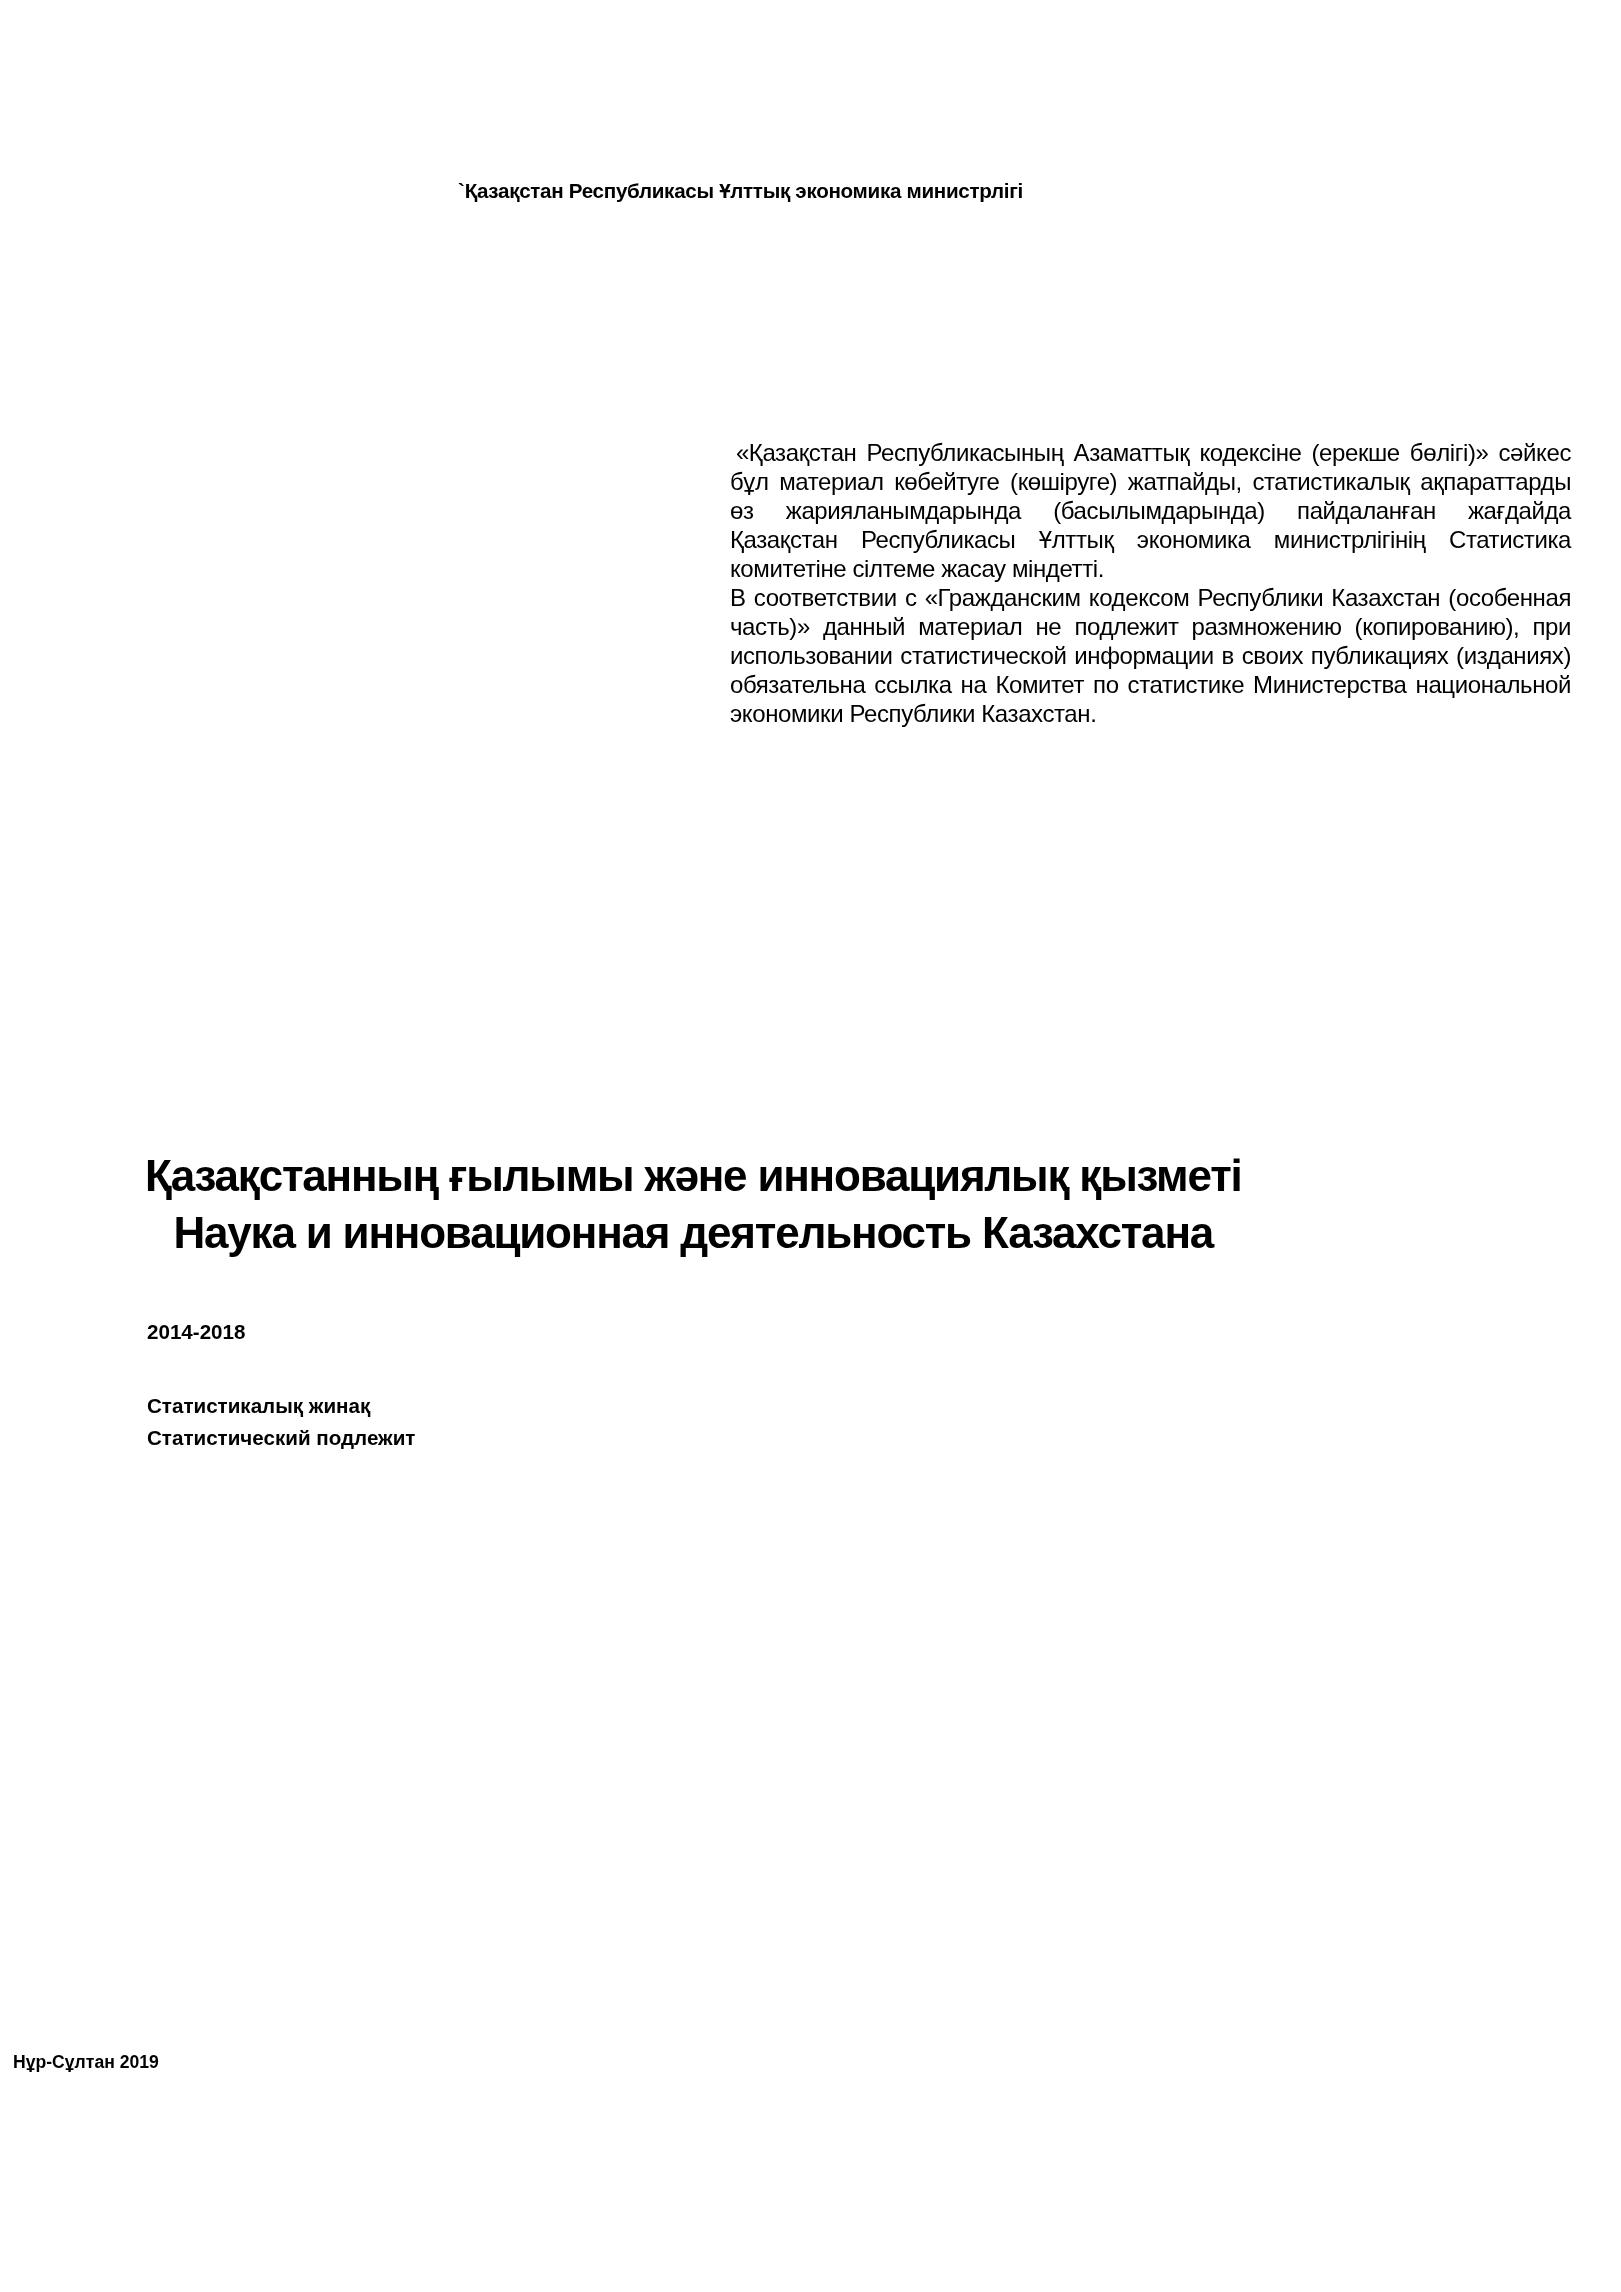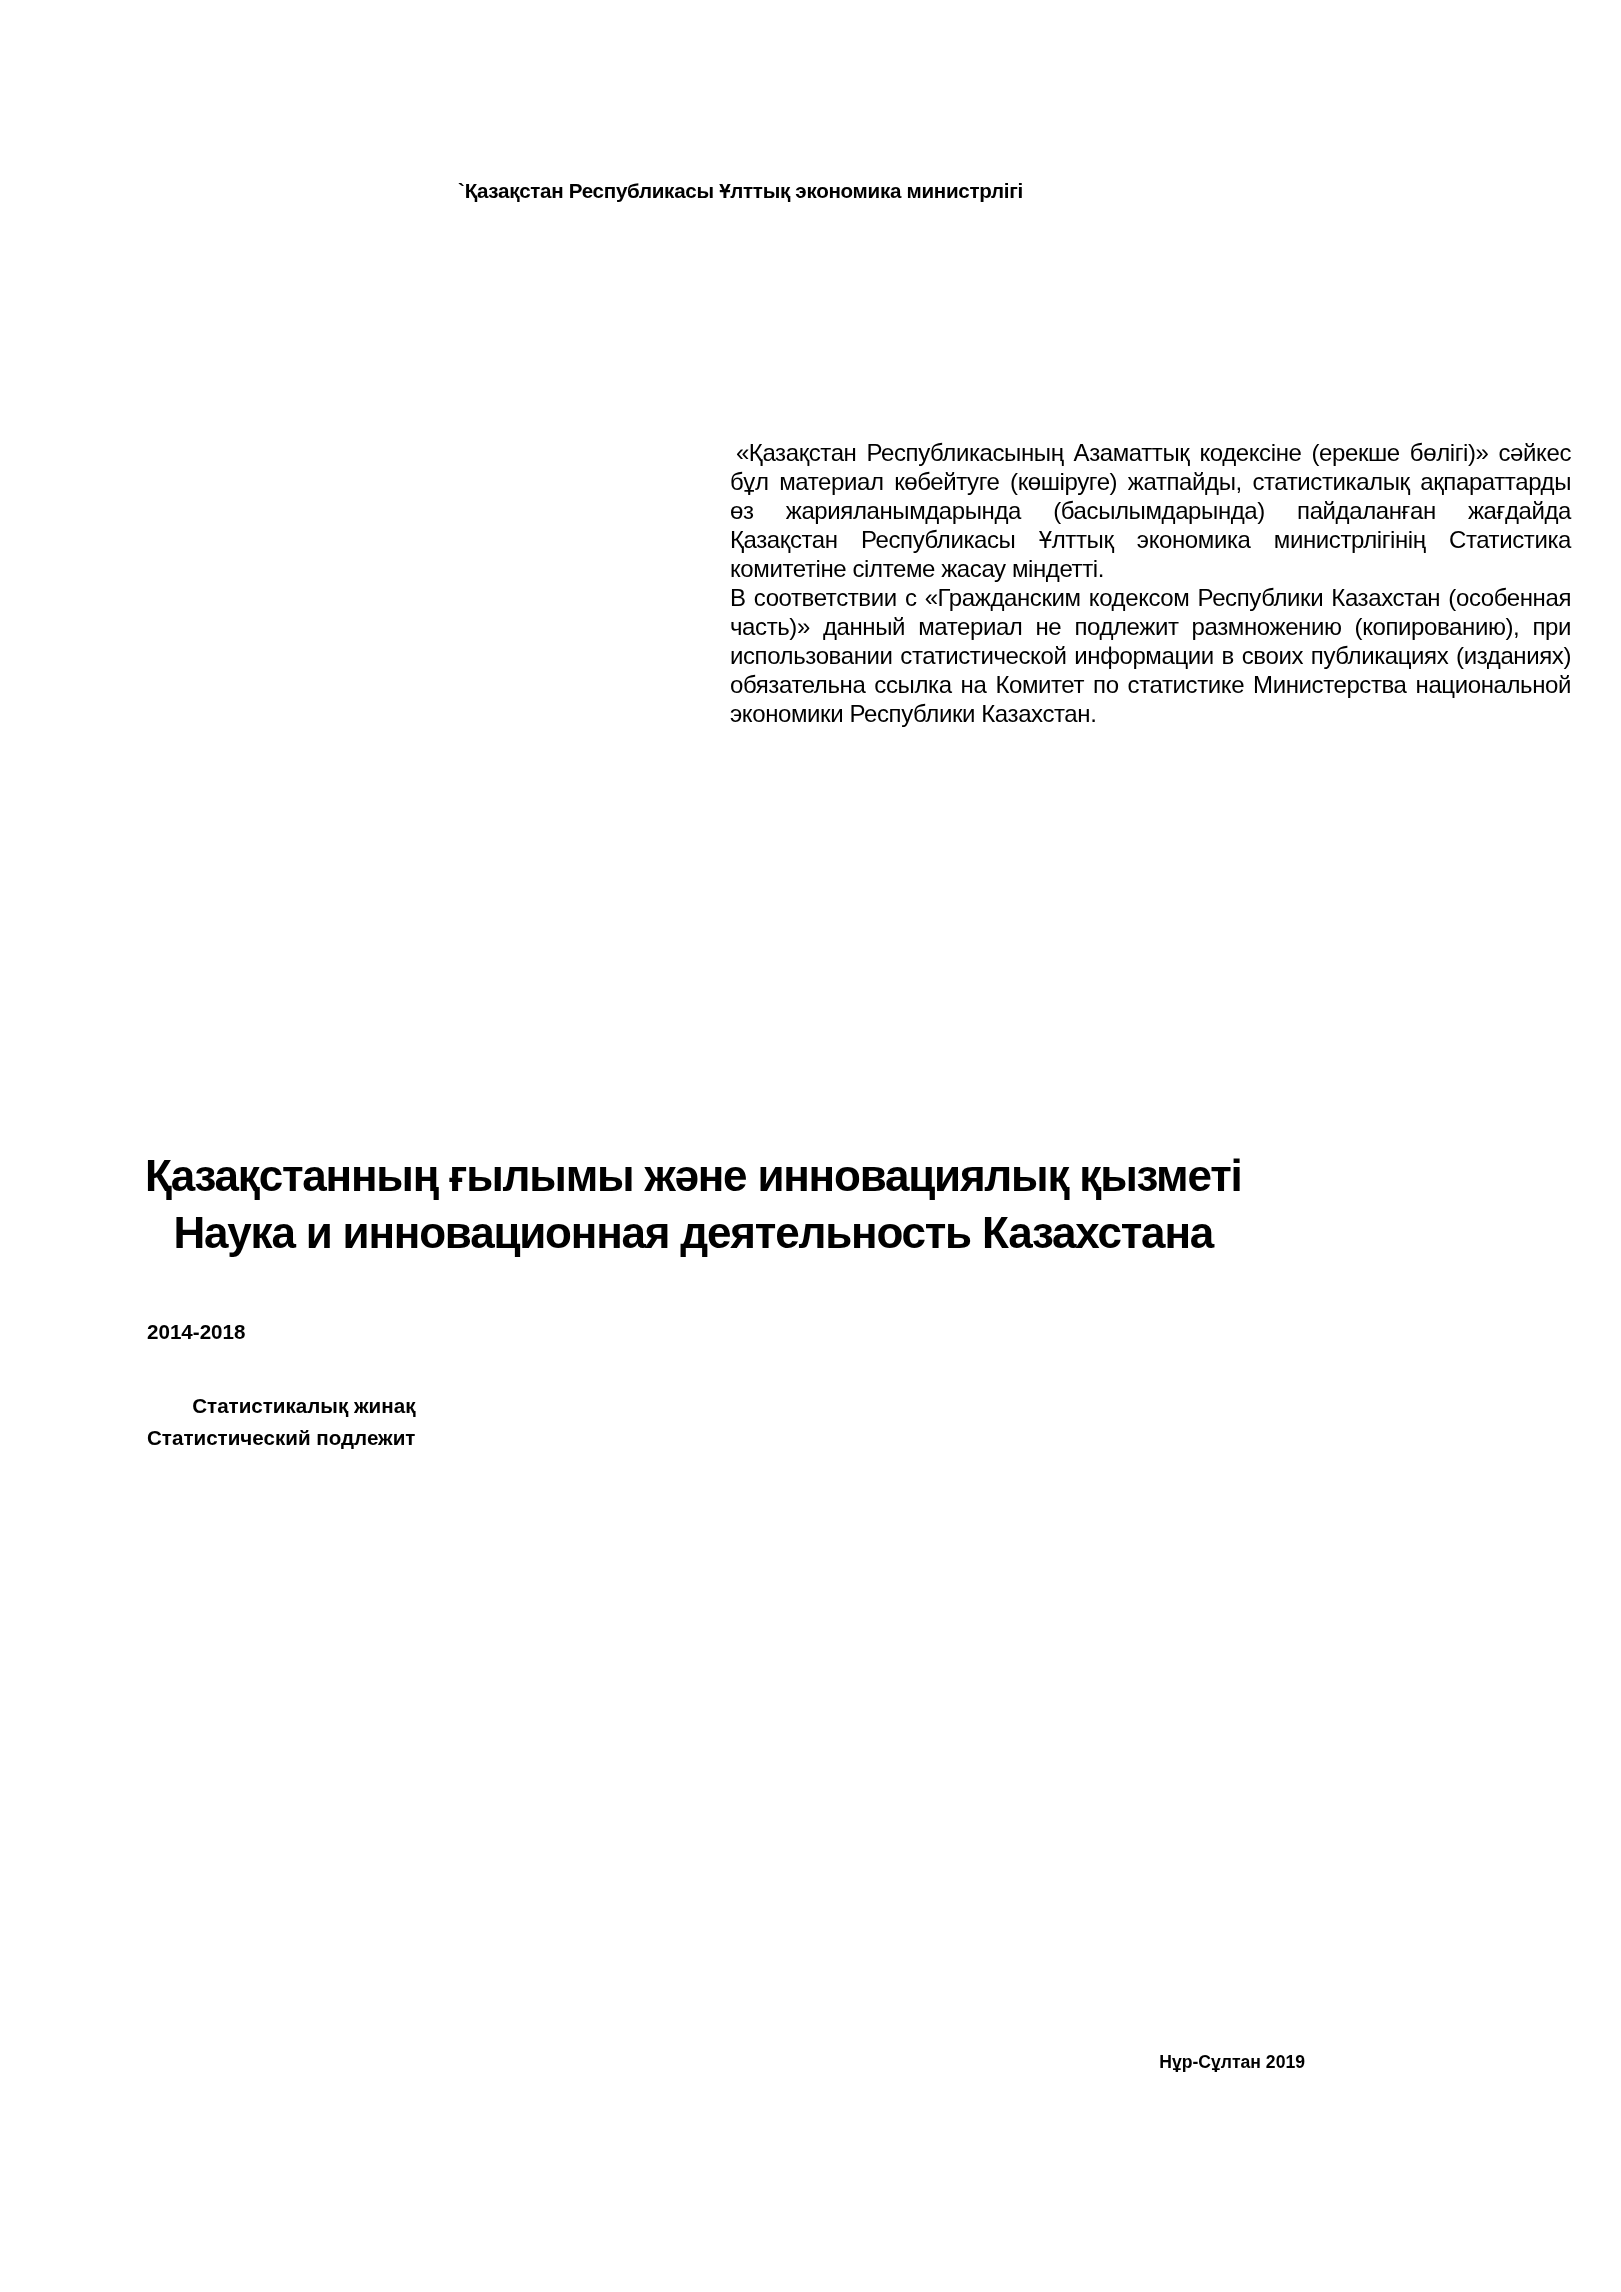--- a/index.html
+++ b/index.html
@@ -69,28 +69,27 @@
     .collection {
       position: absolute;
       left: 147px;
       top: 1390px;
       font-weight: bold;
       font-size: 20.6px;
       line-height: 32px;
     }
     .collection span {
       display: block;
-      text-align: right;
     }
     .footer {
       position: absolute;
-      left: 0;
+      left: 14px;
       top: 2052px;
       width: 1306px;
-      text-align: right;
+      text-align: left;
       font-weight: bold;
       font-size: 17.6px;
     }
     .footer span {
       position: relative;
       left: -1px;
     }
   </style>
 </head>
 <body>

